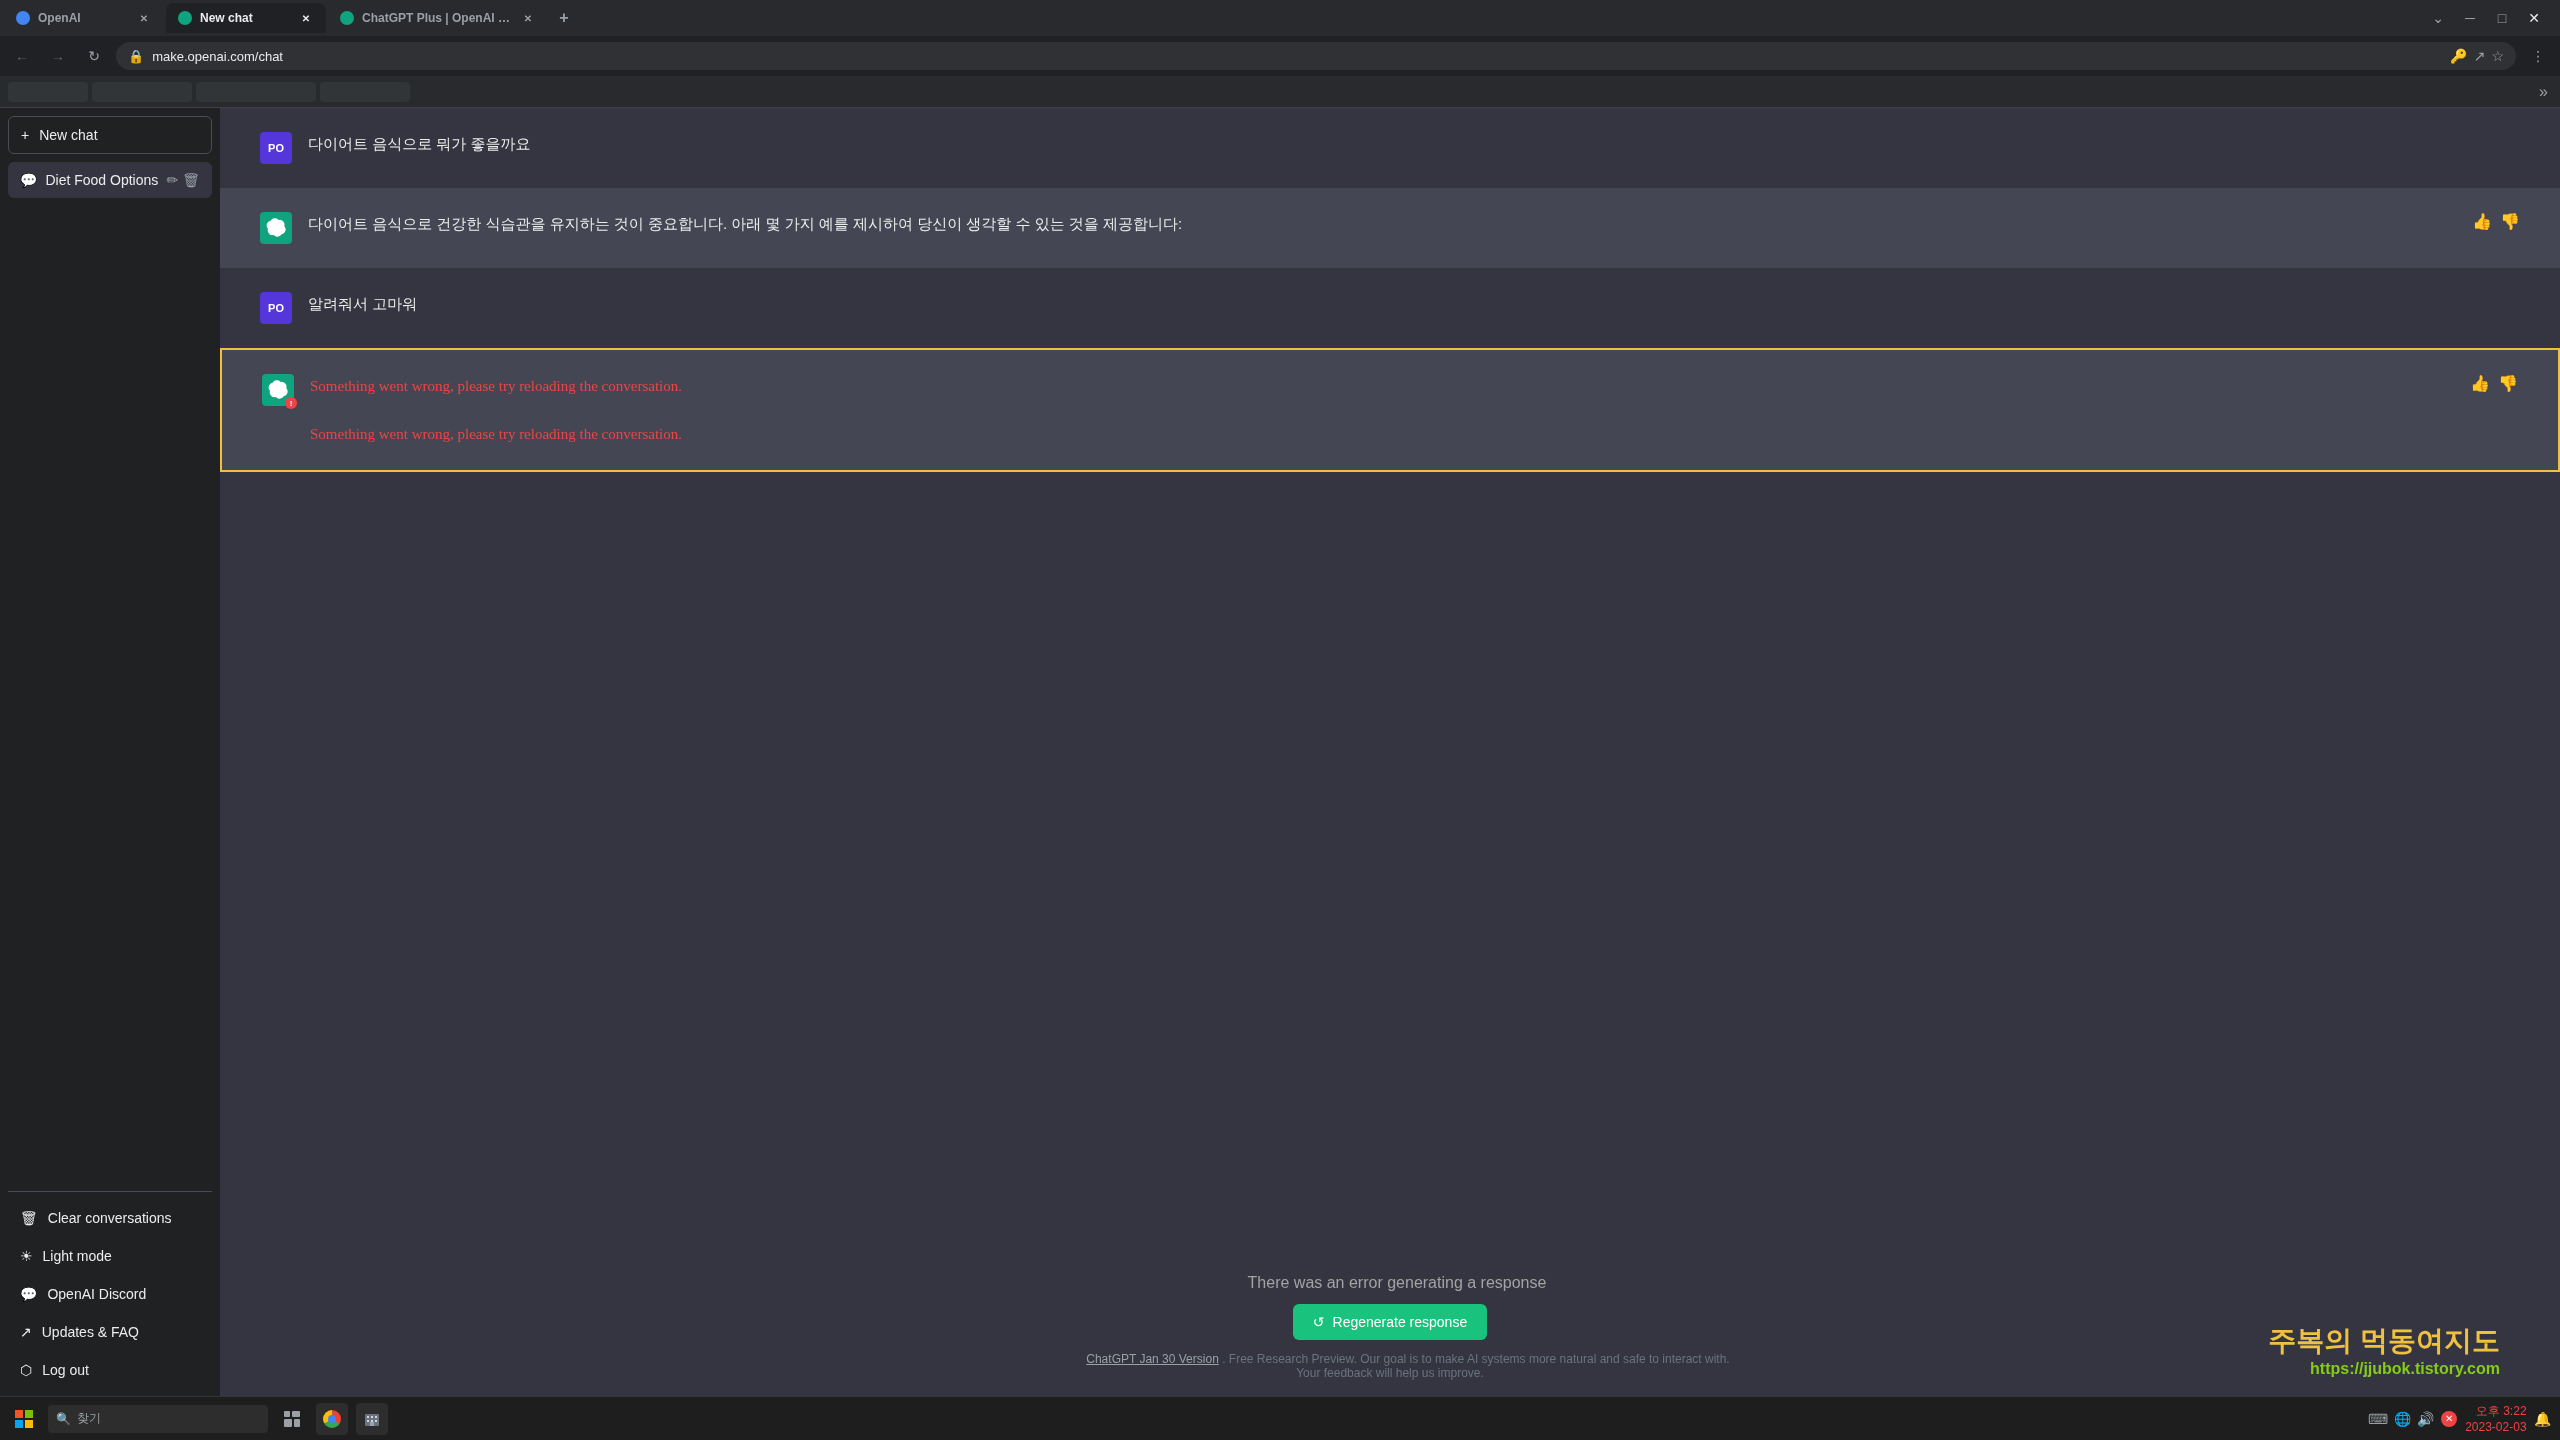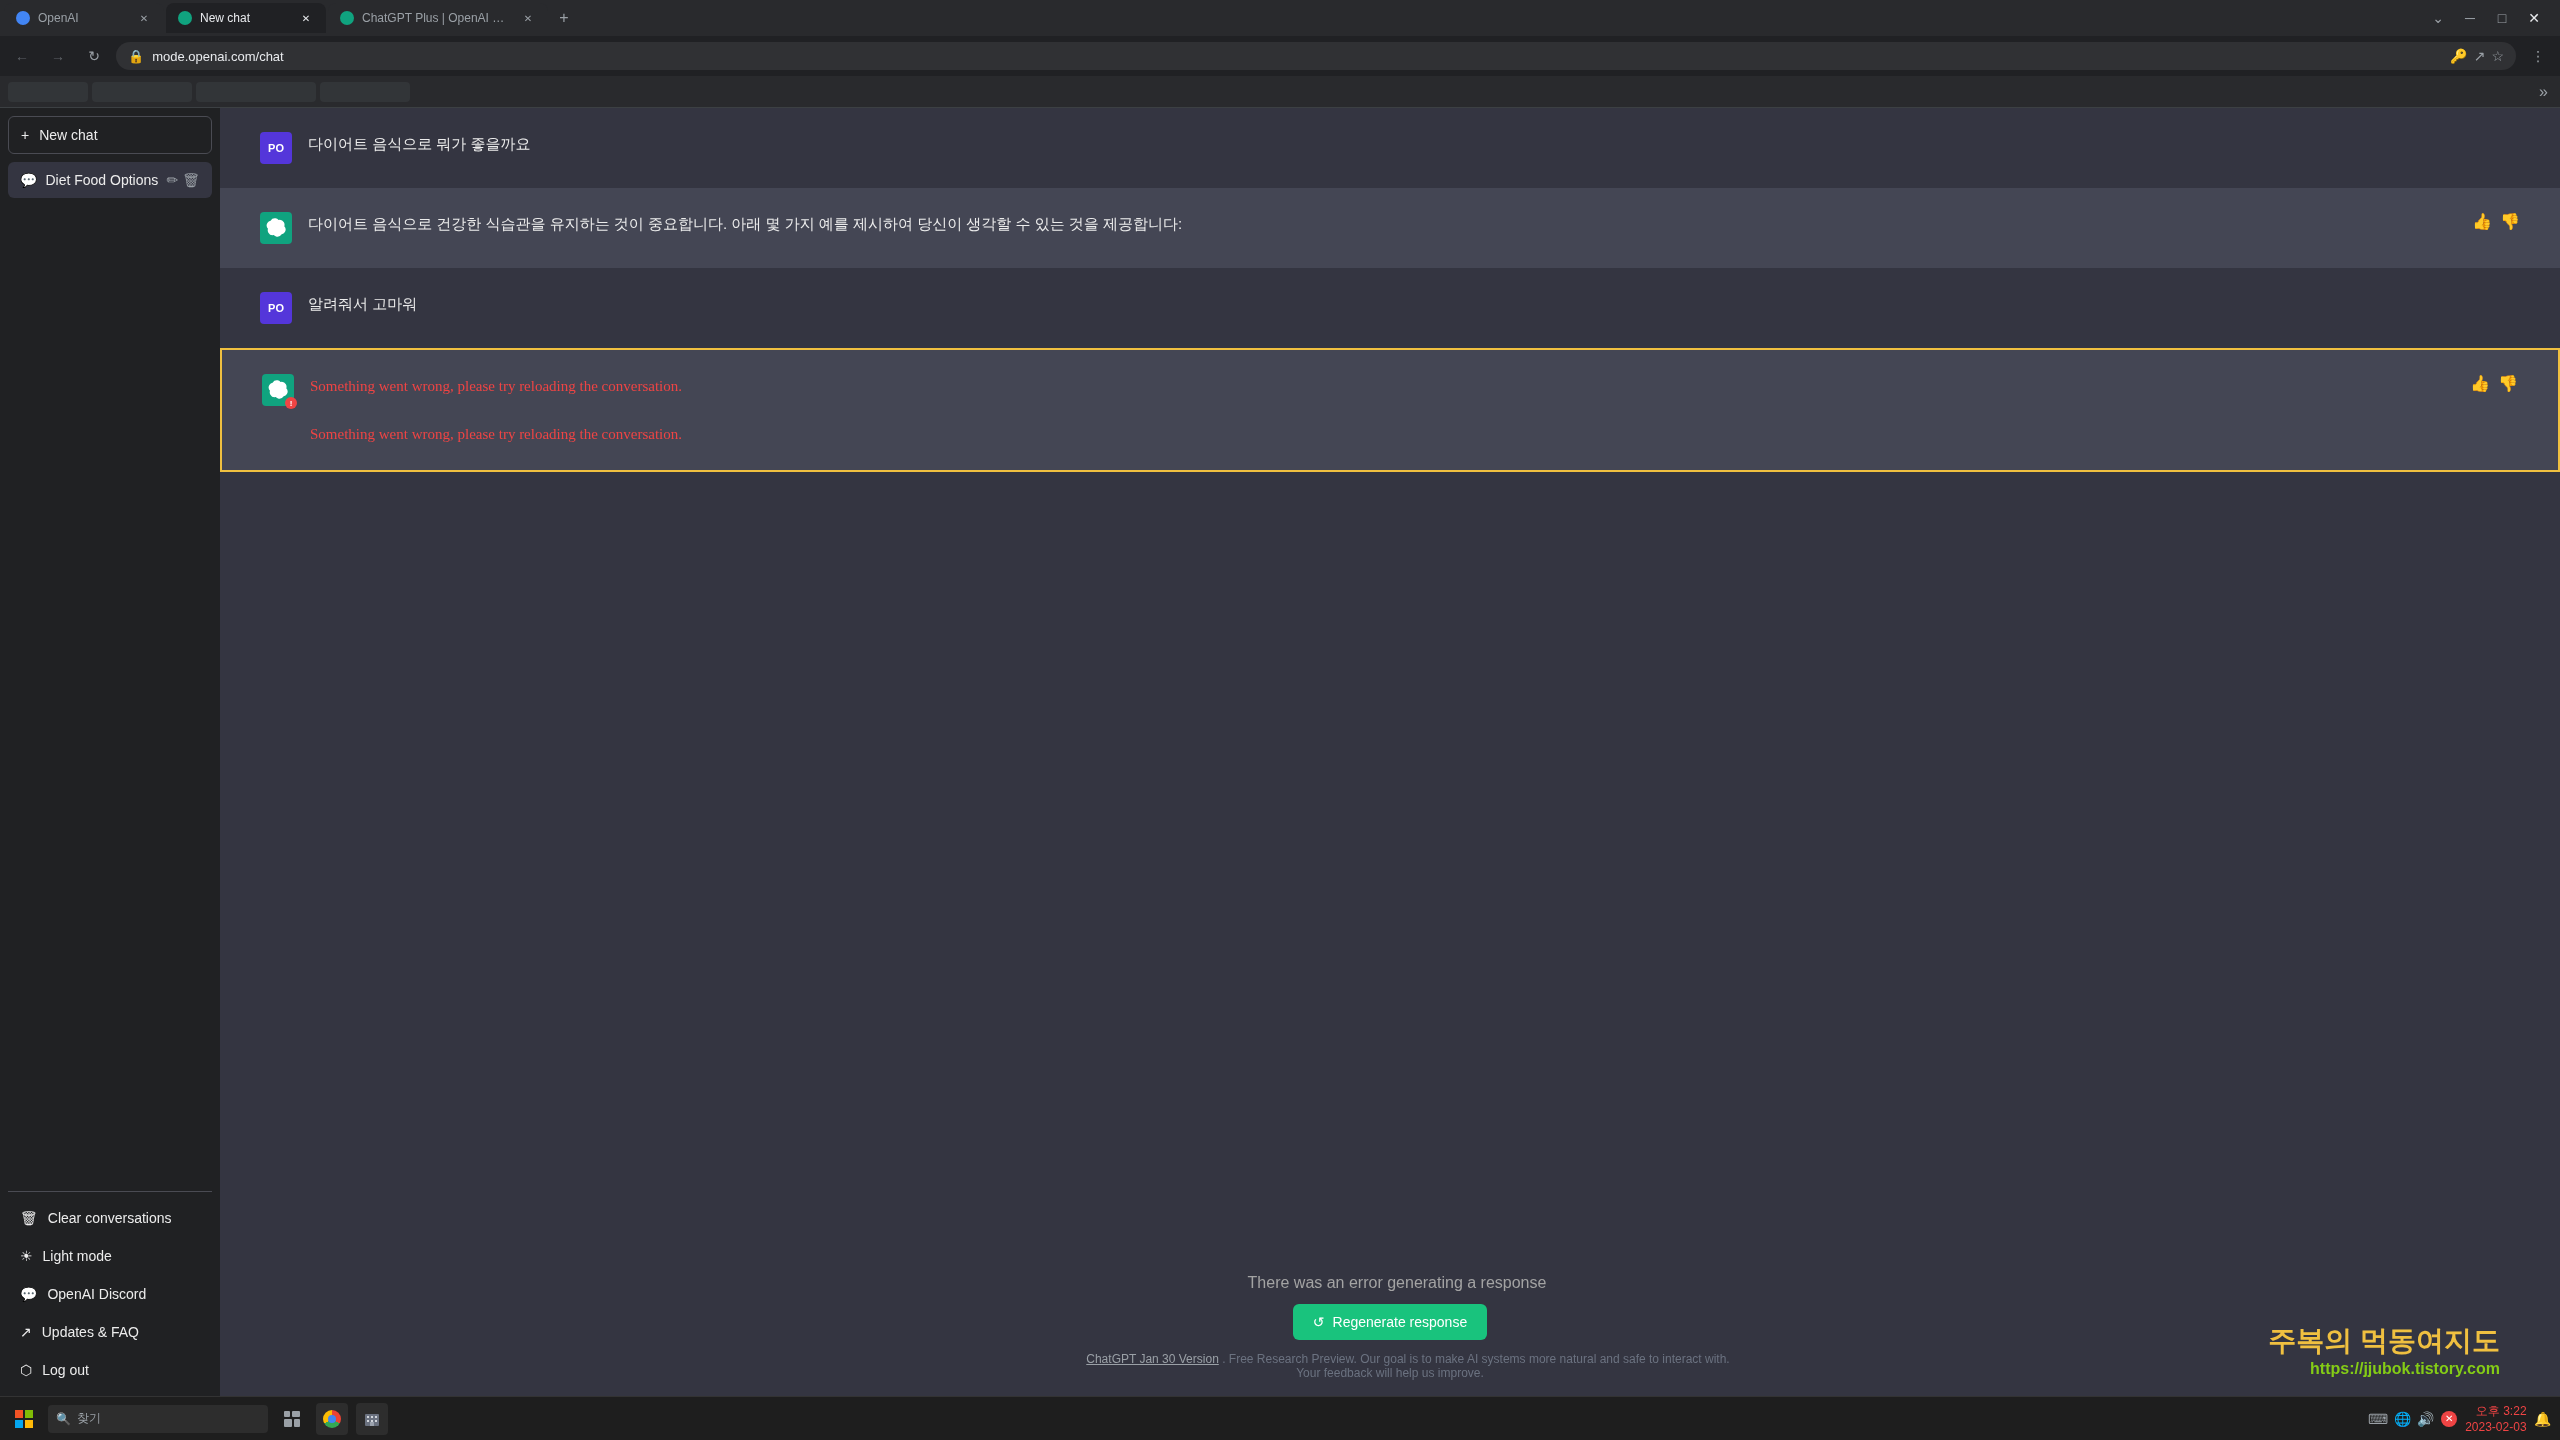--- a/index.html
+++ b/index.html
@@ -33,20 +33,21 @@
       padding: 0 12px;
       border-radius: 8px 8px 0 0;
       font-size: 12px;
       color: #9aa0a6;
       gap: 8px;
       min-width: 160px;
       max-width: 220px;
       background: #3c4043;
       cursor: pointer;
       position: relative;
+      font-weight: bold;
     }
     .tab.active {
       background: #202124;
       color: #e8eaed;
     }
     .tab-favicon {
       width: 14px;
       height: 14px;
       border-radius: 50%;
       background: #10a37f;
@@ -513,21 +514,21 @@
       <div class="nav-icon" style="color:#e8eaed;">✕</div>
     </div>
   </div>
 
   <div class="address-bar-row">
     <div class="nav-btn disabled">←</div>
     <div class="nav-btn disabled">→</div>
     <div class="nav-btn">↻</div>
     <div class="address-bar">
       <span style="color:#9aa0a6;font-size:13px;">🔒</span>
-      <span class="address-text">mode.openai.com/chat</span>
+      <span class="address-text">make.openai.com/chat</span>
       <div class="address-icons">
         <span class="addr-icon">🔑</span>
         <span class="addr-icon">↗</span>
         <span class="addr-icon">☆</span>
       </div>
     </div>
     <div class="browser-toolbar-right">
       <div class="nav-icon">⋮</div>
     </div>
   </div>

